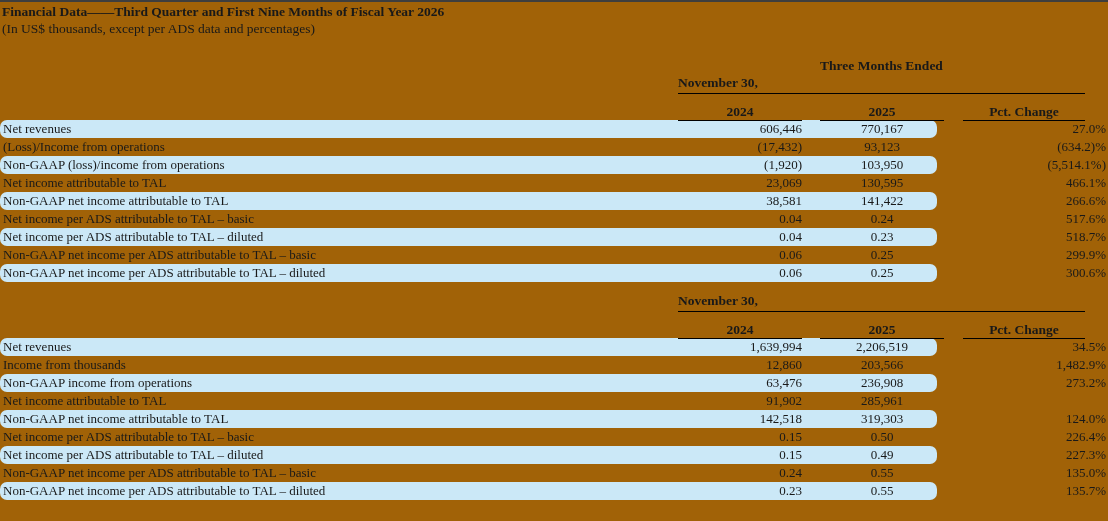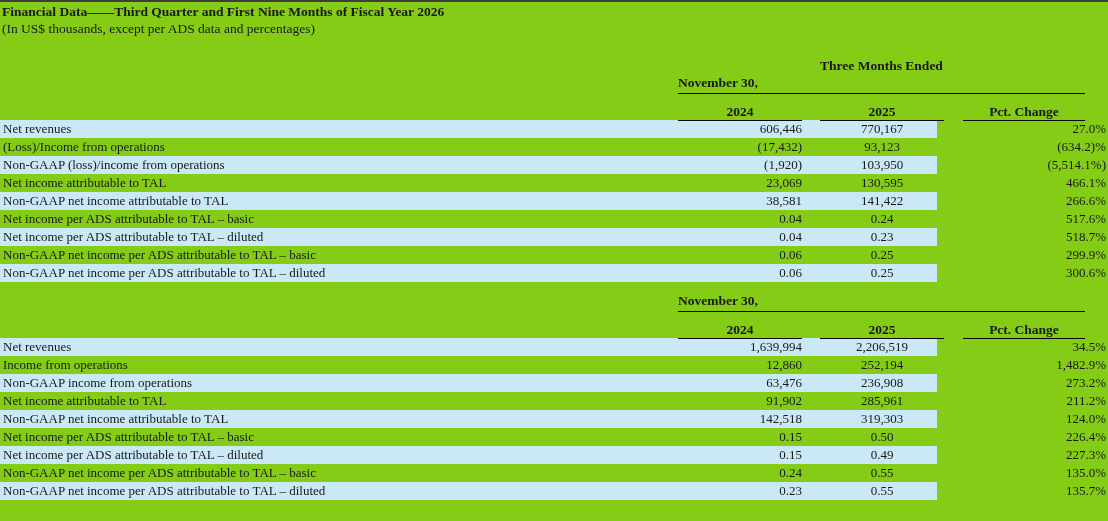--- a/index.html
+++ b/index.html
@@ -4,21 +4,21 @@
 <style>
   :root{
     --stripe:#cbe8f7;
     --ink:#191919;
     --rule:#000000;
   }
   html,body{margin:0;padding:0;background:#fff;}
   .page{
     position:relative;
     width:1108px;height:521px;
-    background:#84cc16;
+    background:#a16207;
     font-family:"Liberation Serif","DejaVu Serif",serif;
     color:var(--ink);
     overflow:hidden;
   }
   .top-rule{
     position:absolute;top:0;left:0;width:1108px;height:2px;background:#3e3e3e;
   }
   .doc-title{
     position:absolute;top:4px;left:2px;
     font-size:13.5px;font-weight:bold;line-height:16px;white-space:nowrap;
@@ -46,21 +46,21 @@
     align-items:stretch;
   }
   .years{margin-top:9px;height:17px;}
   .years > div{
     font-size:13.5px;font-weight:bold;line-height:17px;text-align:center;
   }
   .y1{grid-column:2;border-bottom:1.5px solid var(--rule);}
   .y2{grid-column:4;border-bottom:1.5px solid var(--rule);}
   .y3{grid-column:6;border-bottom:1.5px solid var(--rule);}
   .rows{margin-top:0;}
-  .row{height:18px;font-size:13px;line-height:18px;}
+  .row{height:18px;font-size:13px;line-height:18px;border-radius:7px;}
   .row:nth-child(odd){background:var(--stripe);}
   .c-label{grid-column:1;padding-left:3px;white-space:nowrap;overflow:hidden;}
   .c-v1{grid-column:2;text-align:right;}
   .c-v2{grid-column:4;text-align:center;}
   .c-pct{grid-column:6 / span 2;text-align:right;padding-right:2px;}
 </style>
 </head>
 <body>
 
 <div class="page">
@@ -142,36 +142,35 @@
       <div class="y3">Pct. Change</div>
     </div>
     <div class="rows">
       <div class="grid row">
           <div class="c-label">Net revenues</div>
           <div class="c-v1">1,639,994</div>
           <div class="c-v2">2,206,519</div>
           <div class="c-pct">34.5%</div>
         </div>
       <div class="grid row">
-          <div class="c-label">Income from operations</div>
+          <div class="c-label">Income from thousands</div>
           <div class="c-v1">12,860</div>
-          <div class="c-v2">252,194</div>
+          <div class="c-v2">203,566</div>
           <div class="c-pct">1,482.9%</div>
         </div>
       <div class="grid row">
           <div class="c-label">Non-GAAP income from operations</div>
           <div class="c-v1">63,476</div>
           <div class="c-v2">236,908</div>
           <div class="c-pct">273.2%</div>
         </div>
       <div class="grid row">
           <div class="c-label">Net income attributable to TAL</div>
           <div class="c-v1">91,902</div>
           <div class="c-v2">285,961</div>
-          <div class="c-pct">211.2%</div>
         </div>
       <div class="grid row">
           <div class="c-label">Non-GAAP net income attributable to TAL</div>
           <div class="c-v1">142,518</div>
           <div class="c-v2">319,303</div>
           <div class="c-pct">124.0%</div>
         </div>
       <div class="grid row">
           <div class="c-label">Net income per ADS attributable to TAL – basic</div>
           <div class="c-v1">0.15</div>

